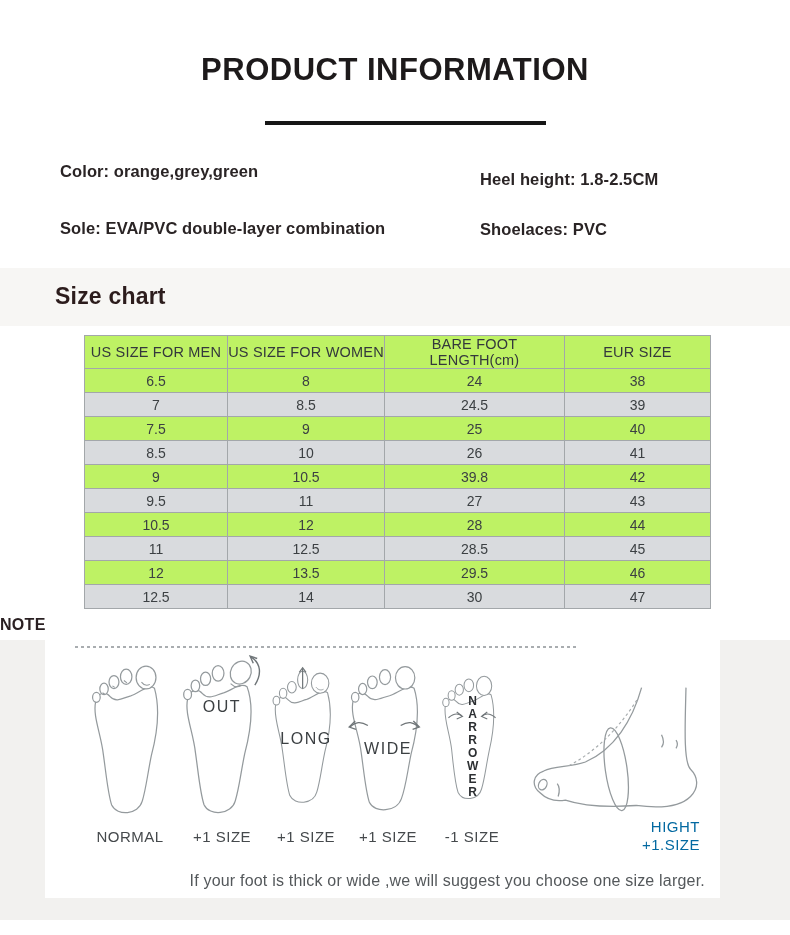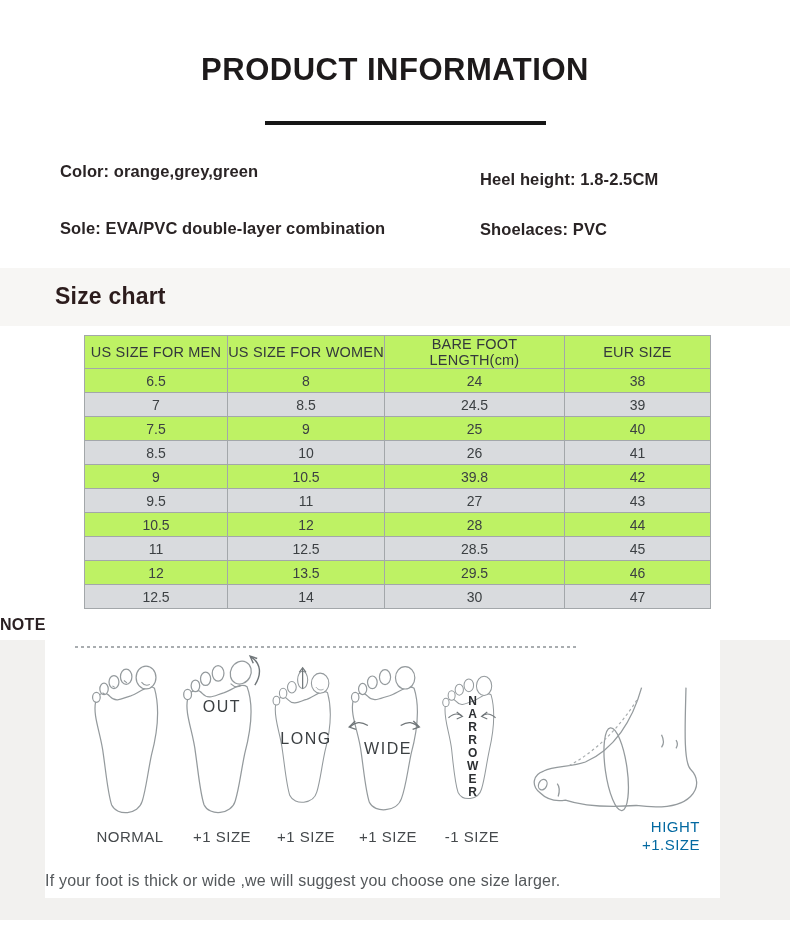--- a/index.html
+++ b/index.html
@@ -93,22 +93,22 @@
   }
   .foot-size-label {
     position:absolute; top:180px; left:0; right:0;
     font-size:15px; color:#45494c; letter-spacing:0.5px; white-space:nowrap;
   }
   .hight-label {
     position:absolute; top:170px; left:64px; width:120px; text-align:right;
     font-size:15px; color:#0369a1; letter-spacing:0.5px; line-height:18px;
   }
   .footnote-text {
-    position:absolute; top:872px; left:45px; width:660px; text-align:left;
-    font-size:16px; color:#54585b; letter-spacing:0.2px;
+    position:absolute; top:872px; left:45px; width:660px; text-align:right;
+    font-size:16px; color:#54585b; letter-spacing:0.2px;padding-left:8px;
   }
 </style>
 </head>
 <body>
 
 <div class="page-title">PRODUCT INFORMATION</div>
 <div class="title-underline"></div>
 
 <div class="spec spec-color">Color: orange,grey,green</div>
 <div class="spec spec-heel">Heel height: 1.8-2.5CM</div>

